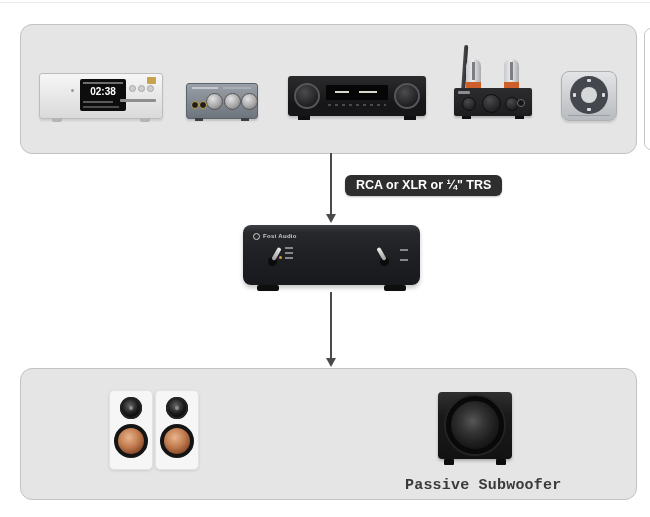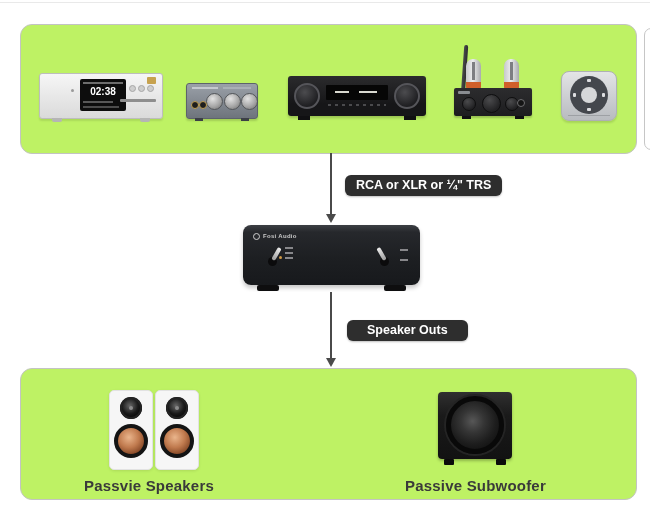--- a/index.html
+++ b/index.html
@@ -3,28 +3,28 @@
 <meta charset="utf-8">
 <style>
   html,body{margin:0;padding:0;background:#fff;}
   .canvas{position:relative;width:650px;height:517px;background:#ffffff;overflow:hidden;
           font-family:"Liberation Sans",sans-serif;}
 
   .page-topline{position:absolute;left:0;top:2px;width:650px;height:1px;background:#e9e9e9;}
   .neighbor-edge{position:absolute;right:-8px;top:28px;width:12px;height:120px;
                  border:1.5px solid #c6c6c6;border-radius:10px;background:#fff;}
 
-  .panel{position:absolute;left:20px;width:615px;background:#bef264;border:1.5px solid #c3c3c3;border-radius:12px;}
+  .panel{position:absolute;left:20px;width:615px;background:#e5e5e5;border:1.5px solid #c3c3c3;border-radius:12px;}
   .top-panel{top:24px;height:128px;}
   .bottom-panel{top:368px;height:130px;}
 
   .caption{position:absolute;font-size:15px;font-weight:700;color:#3a3a3a;letter-spacing:.2px;white-space:nowrap;}
   .top-caption{left:0;right:0;top:101px;text-align:center;}
   .spk-caption{left:58px;width:140px;top:108px;text-align:center;}
-  .sub-caption{left:384px;width:140px;top:108px;text-align:center;}
+  .sub-caption{left:384px;width:140px;top:108px;text-align:center;font-family:Liberation Mono, monospace;}
 
   .badge{position:absolute;background:#2e2e2e;color:#fff;font-size:12.5px;font-weight:700;
          line-height:17px;padding:2px 11px;border-radius:6px;white-space:nowrap;box-shadow:0 1px 2px rgba(0,0,0,.25);}
   .badge1{left:345px;top:175px;}
   .badge2{left:347px;top:320px;padding:2px 20px;}
 
   .arrow-line{position:absolute;width:2px;background:#4a4a4a;left:330px;}
   .a1{top:153px;height:61px;}
   .a2{top:292px;height:66px;}
   .arrow-head{position:absolute;width:0;height:0;left:326px;
@@ -260,32 +260,30 @@
     <i class="sw-mark m2"></i>
     <i class="sw-mark m3"></i>
   </div>
   <div class="sw-marks marks-r">
     <i class="sw-mark m1"></i>
     <i class="sw-mark m3"></i>
   </div>
 
   <div class="arrow-line a2"></div>
   <div class="arrow-head a2h"></div>
-  <div class="badge badge2">Speaker Outs</div>
 
   <section class="panel bottom-panel">
     <div class="speaker spk1">
       <div class="tweeter"></div>
       <div class="woofer"></div>
     </div>
     <div class="speaker spk2">
       <div class="tweeter"></div>
       <div class="woofer"></div>
     </div>
-    <div class="caption spk-caption">Passvie Speakers</div>
 
     <div class="subwoofer">
       <div class="sub-cab"></div>
       <div class="sub-driver"></div>
       <div class="sub-foot subf-l"></div>
       <div class="sub-foot subf-r"></div>
     </div>
     <div class="caption sub-caption">Passive Subwoofer</div>
   </section>
 </div>

